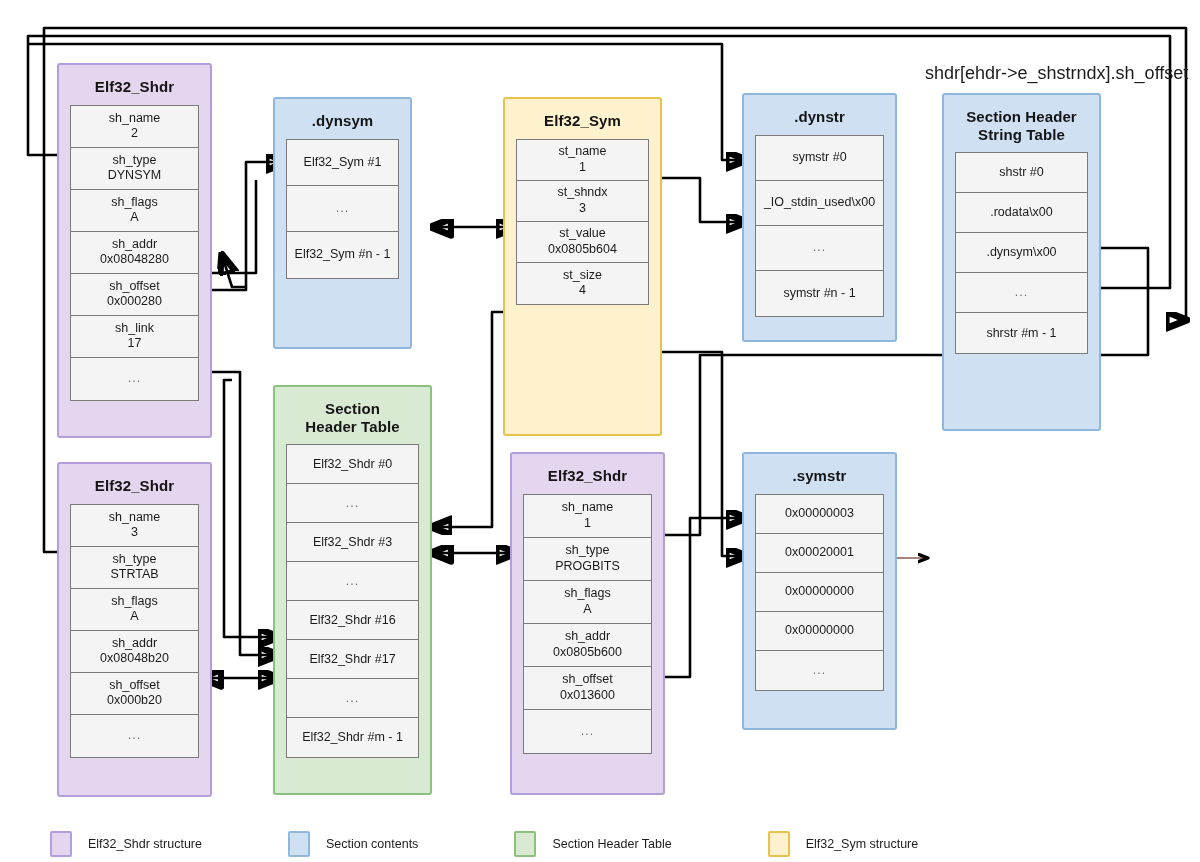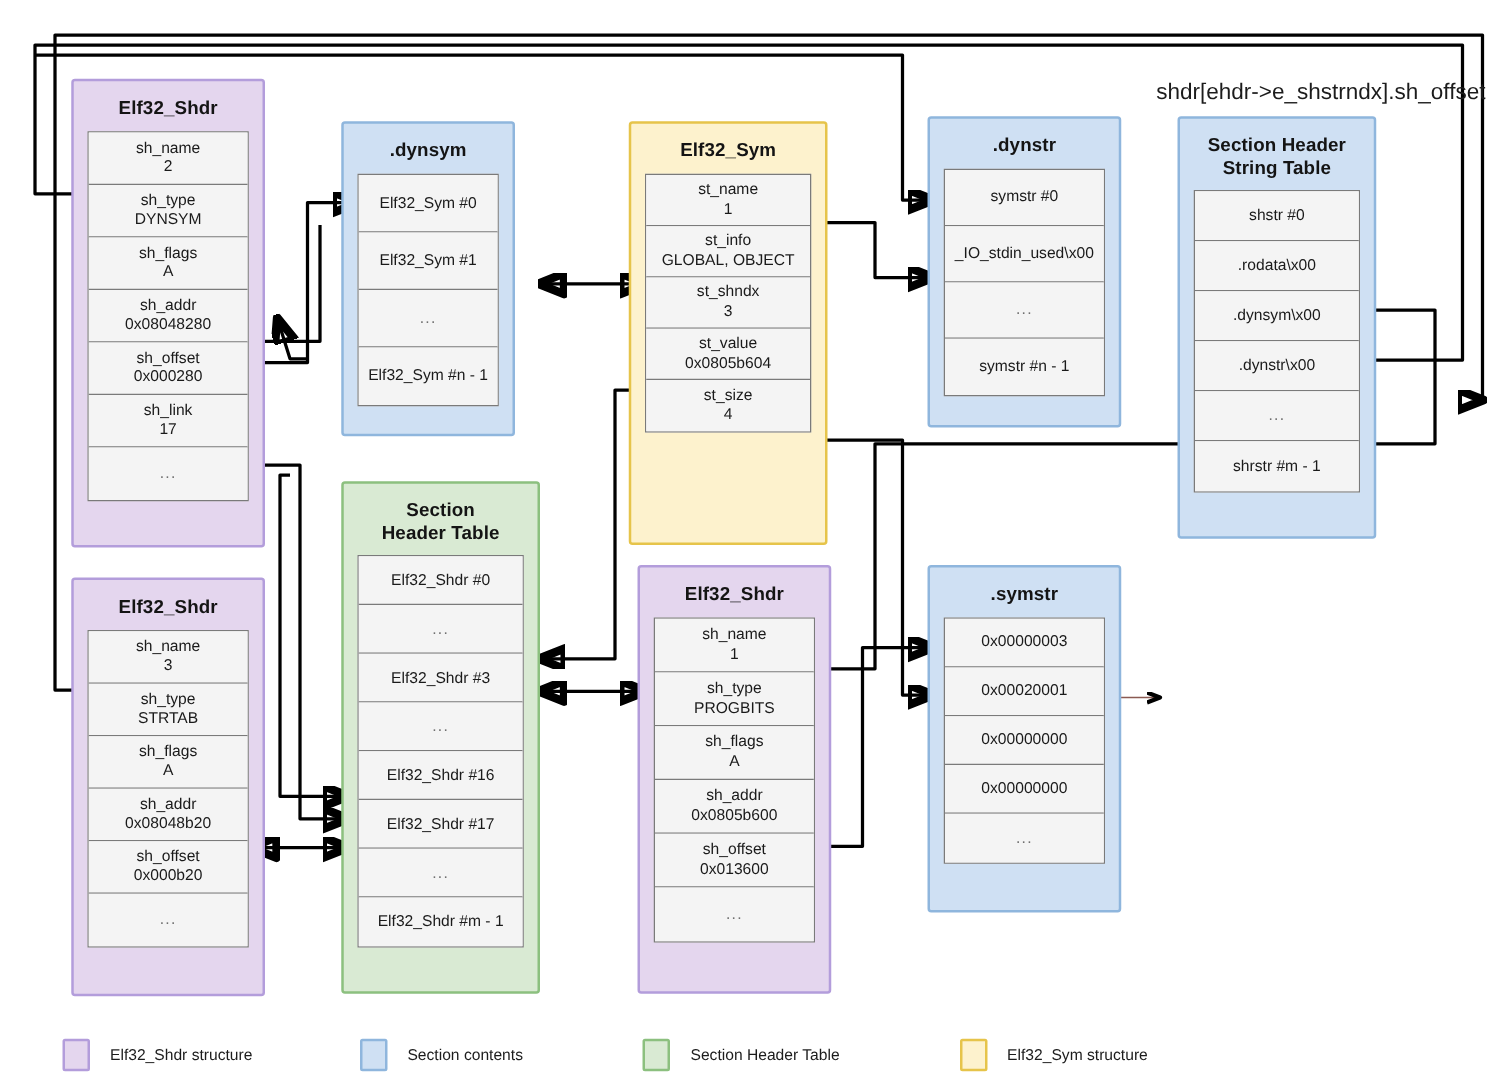--- a/index.html
+++ b/index.html
@@ -244,23 +244,20 @@
       <div class="field ellipsis" style="height:42px;">
         <span class="fv">...</span>
       </div>
     </div>
   </div>
 
   <div class="group sect" style="left:273px; top:97px; width:139px; height:252px;">
     <div class="group-title">.dynsym</div>
     <div class="fields">
       <div class="field" style="height:46px;">
-        <span class="fv">Elf32_Sym #0</span>
-      </div>
-      <div class="field" style="height:46px;">
         <span class="fv">Elf32_Sym #1</span>
       </div>
       <div class="field ellipsis" style="height:46px;">
         <span class="fv">...</span>
       </div>
       <div class="field" style="height:46px;">
         <span class="fv">Elf32_Sym #n - 1</span>
       </div>
     </div>
   </div>
@@ -297,24 +294,20 @@
   </div>
 
   <div class="group sym" style="left:503px; top:97px; width:159px; height:339px;">
     <div class="group-title">Elf32_Sym</div>
     <div class="fields">
       <div class="field" style="height:41px;">
         <span class="fv">st_name</span>
         <span class="fv">1</span>
       </div>
       <div class="field" style="height:41px;">
-        <span class="fv">st_info</span>
-        <span class="fv">GLOBAL, OBJECT</span>
-      </div>
-      <div class="field" style="height:41px;">
         <span class="fv">st_shndx</span>
         <span class="fv">3</span>
       </div>
       <div class="field" style="height:41px;">
         <span class="fv">st_value</span>
         <span class="fv">0x0805b604</span>
       </div>
       <div class="field" style="height:41px;">
         <span class="fv">st_size</span>
         <span class="fv">4</span>
@@ -374,23 +367,20 @@
 String Table</div>
     <div class="fields">
       <div class="field" style="height:40px;">
         <span class="fv">shstr #0</span>
       </div>
       <div class="field" style="height:40px;">
         <span class="fv">.rodata\x00</span>
       </div>
       <div class="field" style="height:40px;">
         <span class="fv">.dynsym\x00</span>
-      </div>
-      <div class="field" style="height:40px;">
-        <span class="fv">.dynstr\x00</span>
       </div>
       <div class="field ellipsis" style="height:40px;">
         <span class="fv">...</span>
       </div>
       <div class="field" style="height:40px;">
         <span class="fv">shrstr #m - 1</span>
       </div>
     </div>
   </div>
 

